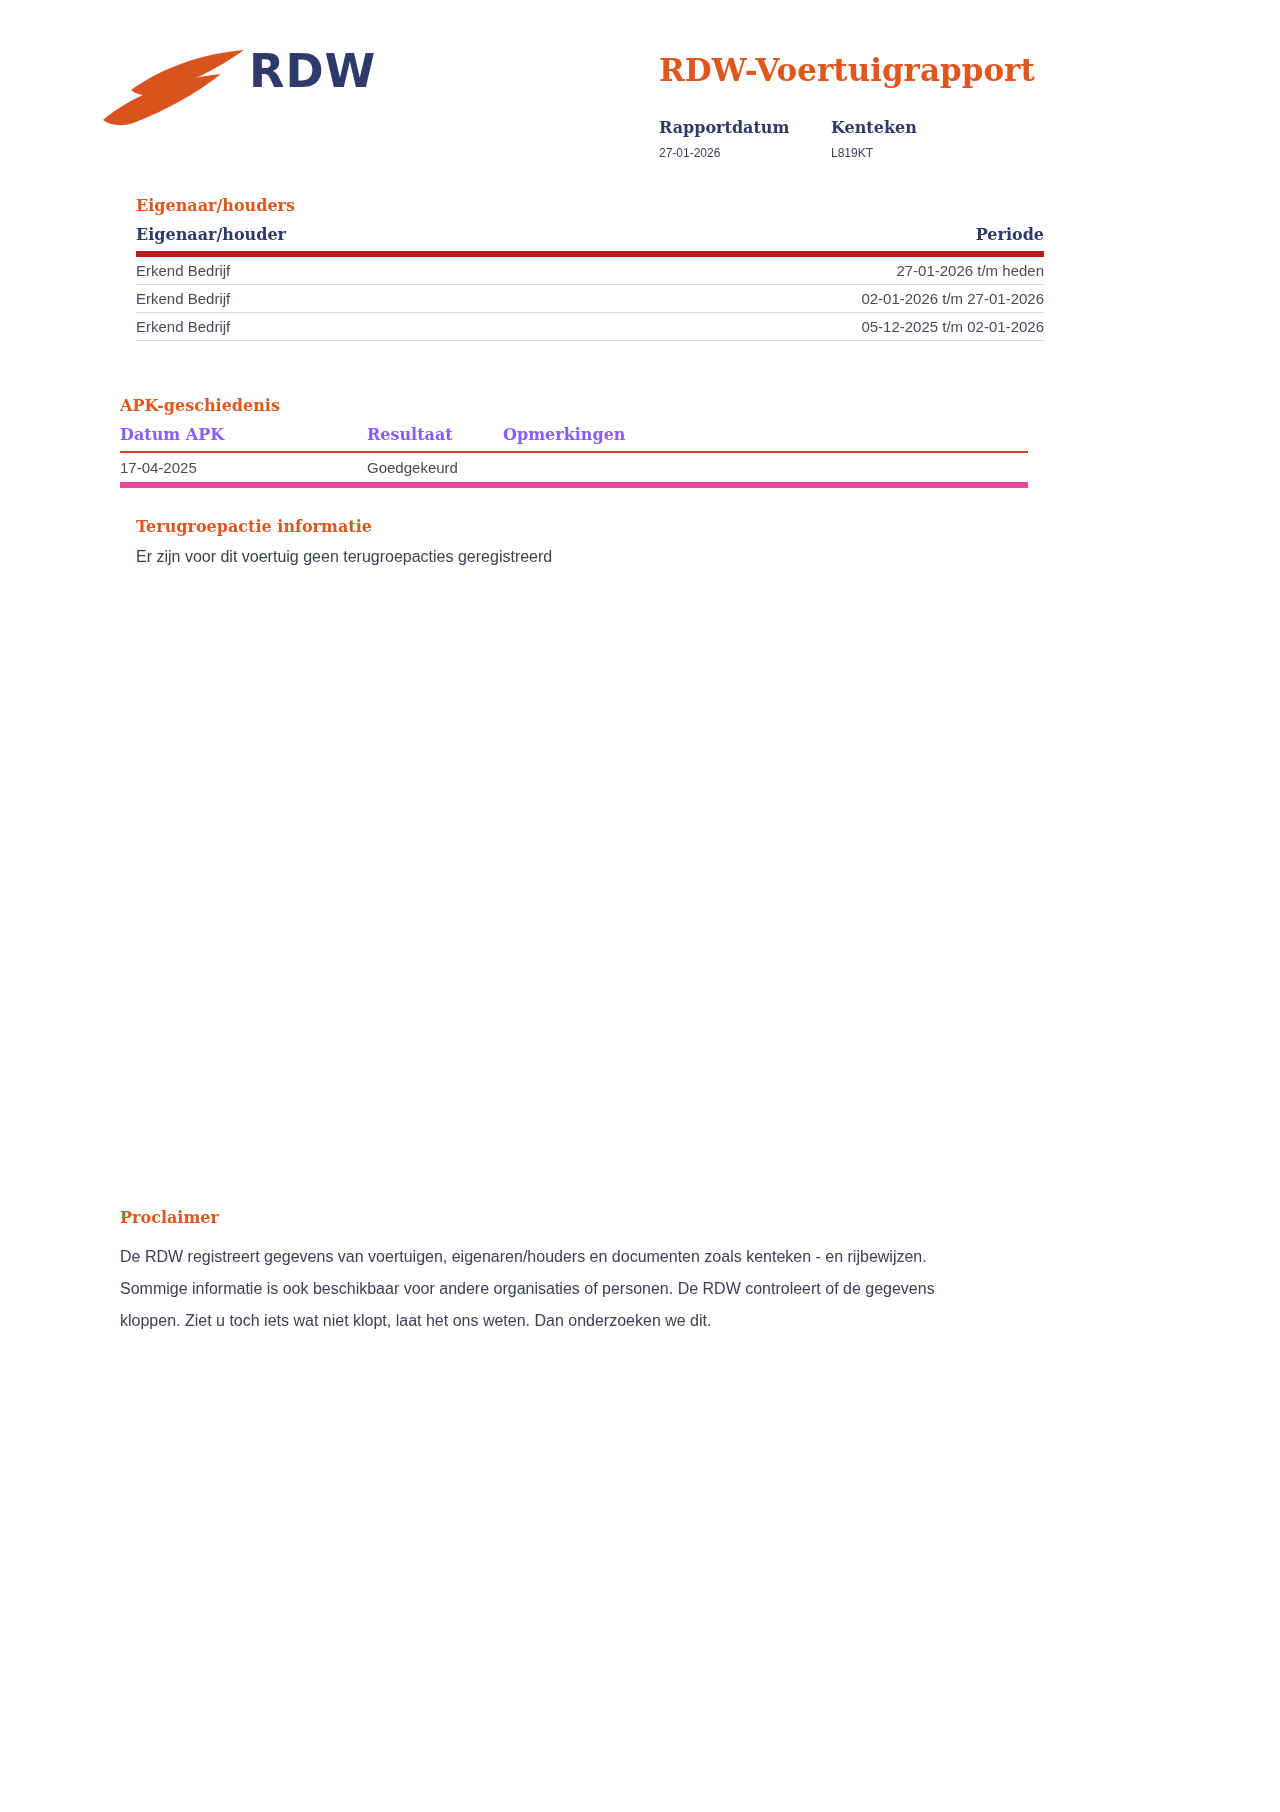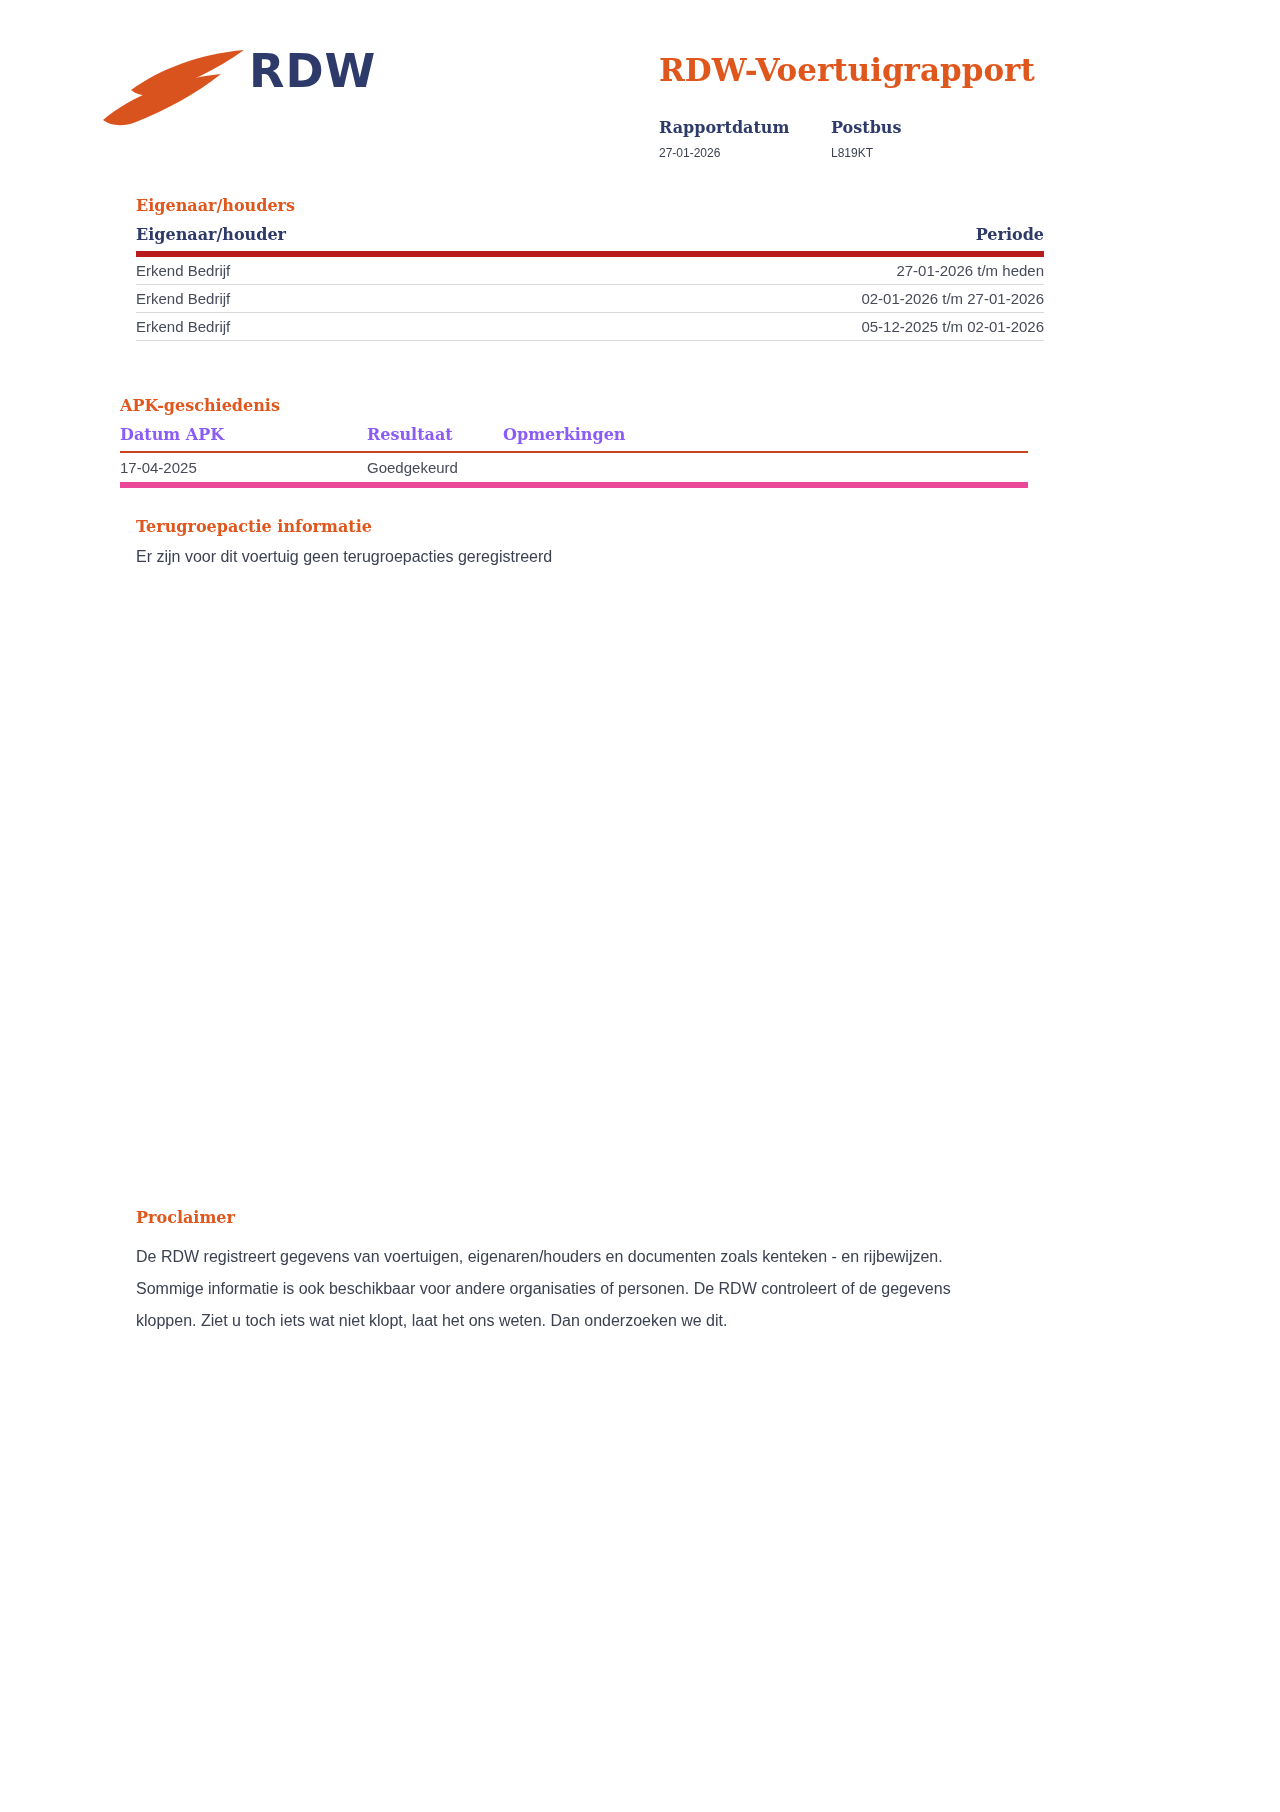--- a/index.html
+++ b/index.html
@@ -39,21 +39,21 @@
   .meta-value { margin-top: 9px; font-size: 12px; color: #3C4152; }
 
   
   .section-title {
     font-family: "DejaVu Serif", serif; font-weight: bold;
     font-size: 16px; color: #E0571E; margin: 0 0 10px 0;
   }
   .section-owners { position: absolute; left: 90px; top: 196px; width: 908px; }
   .section-apk { position: absolute; left: 74px; top: 396px; width: 908px; }
   .section-recall { position: absolute; left: 90px; top: 517px; width: 908px; }
-  .section-proclaimer { position: absolute; left: 90px; top: 1208px; width: 872px; }
+  .section-proclaimer { position: absolute; left: 74px; top: 1208px; width: 872px; }
 
   
   .thead-owners {
     display: flex; justify-content: space-between;
     font-family: "DejaVu Serif", serif; font-weight: bold;
     font-size: 16px; color: #2E3A69;
     padding-bottom: 7px; border-bottom: 6px solid #b91c1c;
   }
   .trow {
     display: flex; justify-content: space-between;
@@ -102,21 +102,21 @@
   </div>
   <div class="logo-text">RDW</div>
 
   <div class="report-title">RDW-Voertuigrapport</div>
 
   <div class="meta-block rapportdatum">
     <div class="meta-label">Rapportdatum</div>
     <div class="meta-value">27-01-2026</div>
   </div>
   <div class="meta-block kenteken">
-    <div class="meta-label">Postbus</div>
+    <div class="meta-label">Kenteken</div>
     <div class="meta-value">L819KT</div>
   </div>
 
   <div class="section-owners">
     <h2 class="section-title">Eigenaar/houders</h2>
     <div class="thead-owners">
       <span>Eigenaar/houder</span>
       <span>Periode</span>
     </div>
     <div class="trow">

